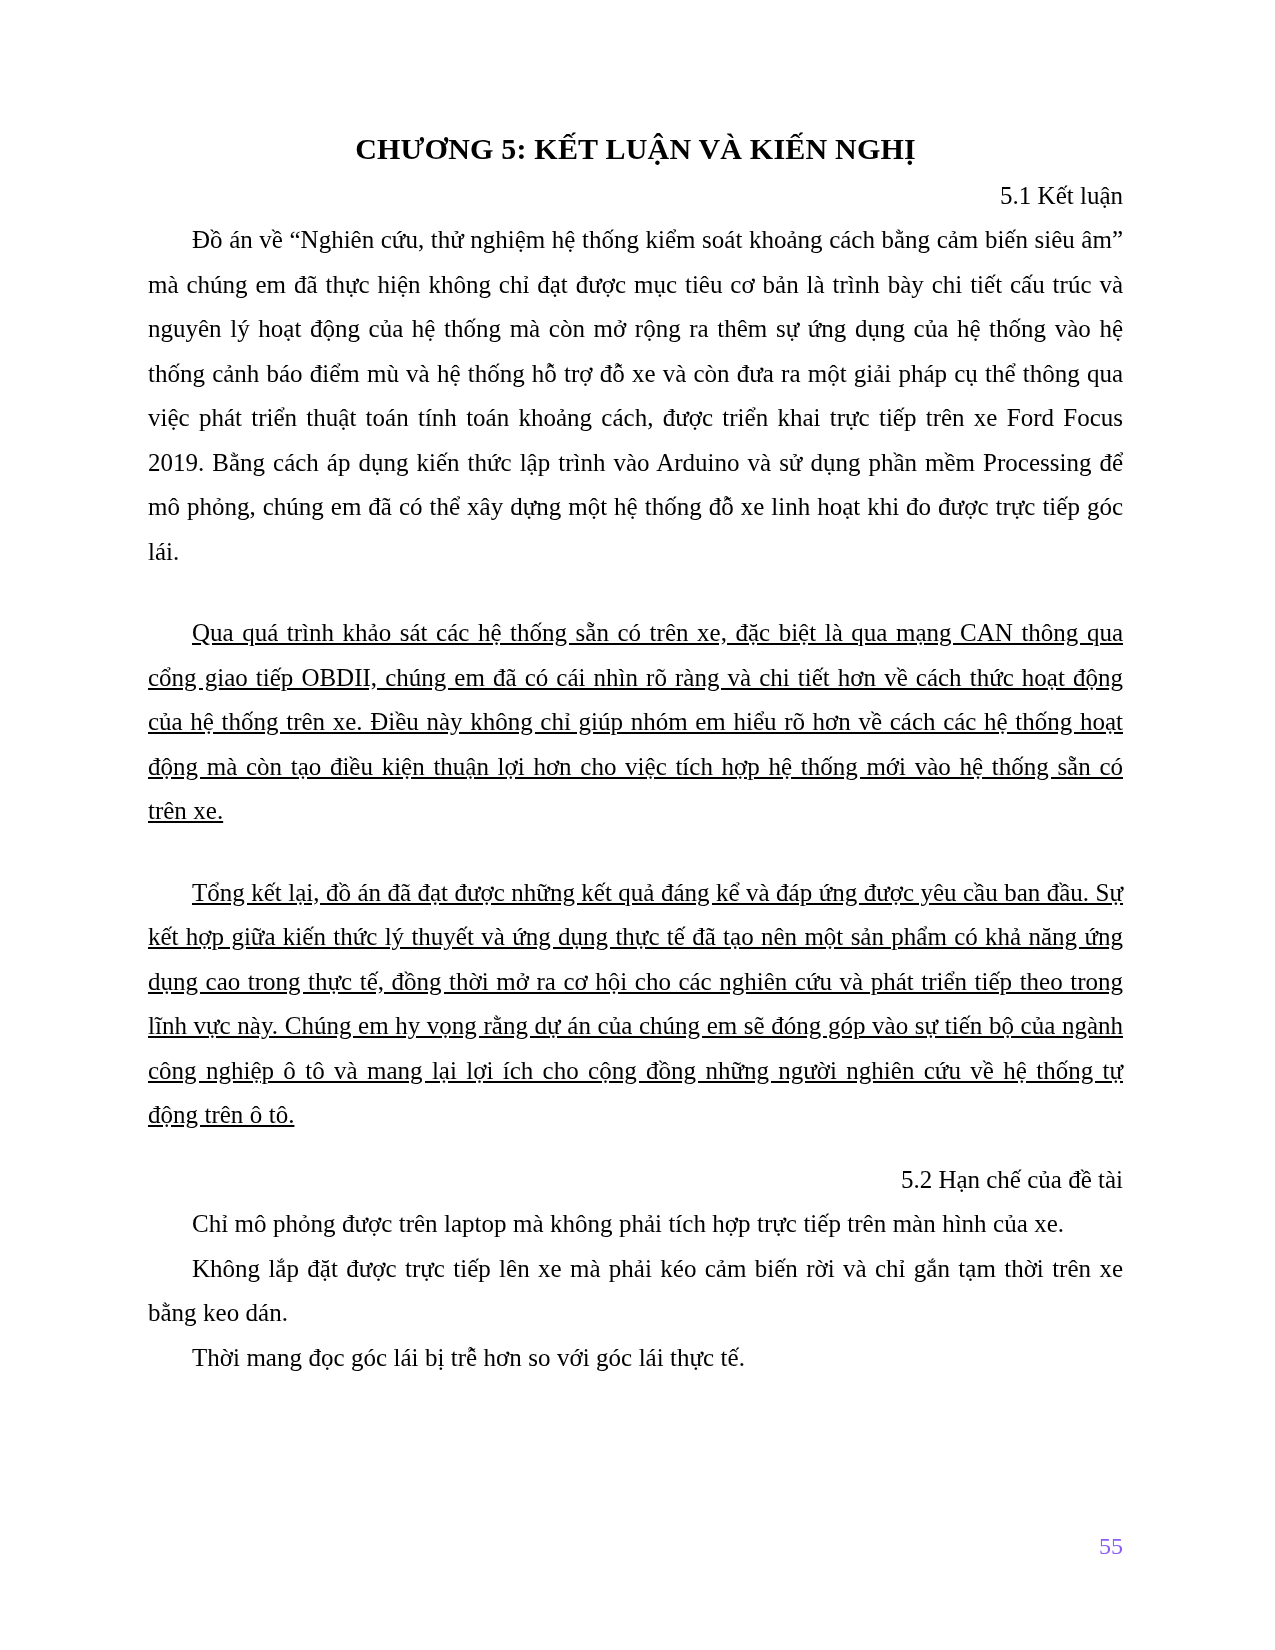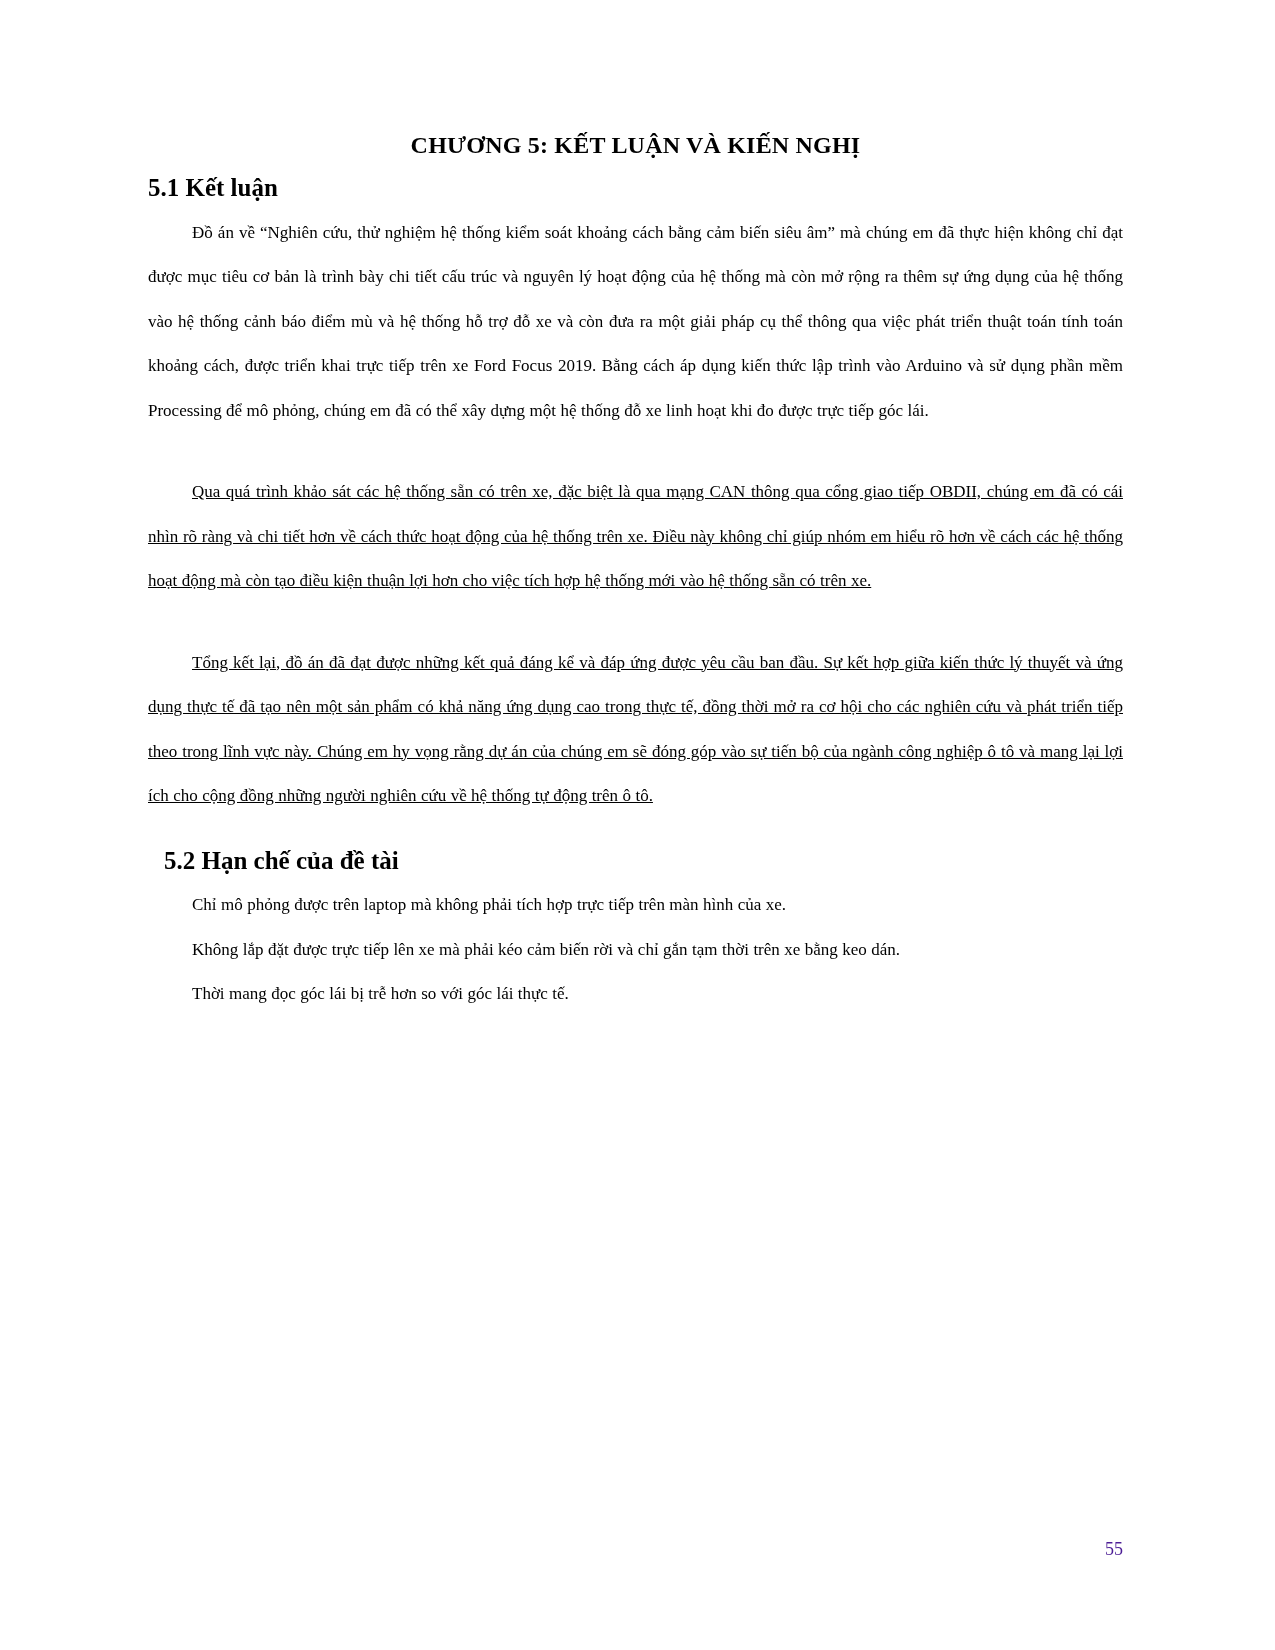--- a/index.html
+++ b/index.html
@@ -21,39 +21,40 @@
   }
   .content {
     position: absolute;
     left: 148px;
     top: 130px;
     width: 975px;
   }
   .doc-title {
     font-family: "Liberation Serif", "DejaVu Serif", serif;
     font-weight: bold;
-    font-size: 24px;
+    font-size: 30px;
     text-align: center;
     letter-spacing: 0.2px;
     margin: 0 0 12px 0;
     line-height: 1.25;
   }
   .section-heading {
     font-family: "Liberation Serif", "DejaVu Serif", serif;
-    font-weight: bold;
+    font-weight: normal;
     font-size: 25px;
     margin: 0 0 6px 0;
     line-height: 1.3;
+    text-align: right;
   }
   .section-heading.indented {
     margin-left: 16px;
     text-indent: 0px;
   }
   p.body-text {
-    font-size: 17px;
+    font-size: 25px;
     line-height: 44.5px;
     text-align: justify;
     text-justify: inter-word;
     margin: 0;
     text-indent: 44px;
     hyphens: none;
     word-spacing: 0.2px;
   }
   p.body-text.spaced {
     margin-top: 37px;
@@ -61,23 +62,23 @@
   }
   p.body-text.tight {
     margin-top: 0px;
   }
   .gap-medium { height: 26px; }
   .page-number {
     position: absolute;
     right: 152px;
     bottom: 92px;
     font-family: "Liberation Serif", "DejaVu Serif", serif;
-    font-size: 18px;
+    font-size: 24px;
     line-height: 1;
-    color: #4c1d95;
+    color: #8b5cf6;
   }
 </style>
 </head>
 <body>
 
 <div class="page">
 
   <div class="content">
 
     <h1 class="doc-title">CHƯƠNG 5: KẾT LUẬN VÀ KIẾN NGHỊ</h1>

